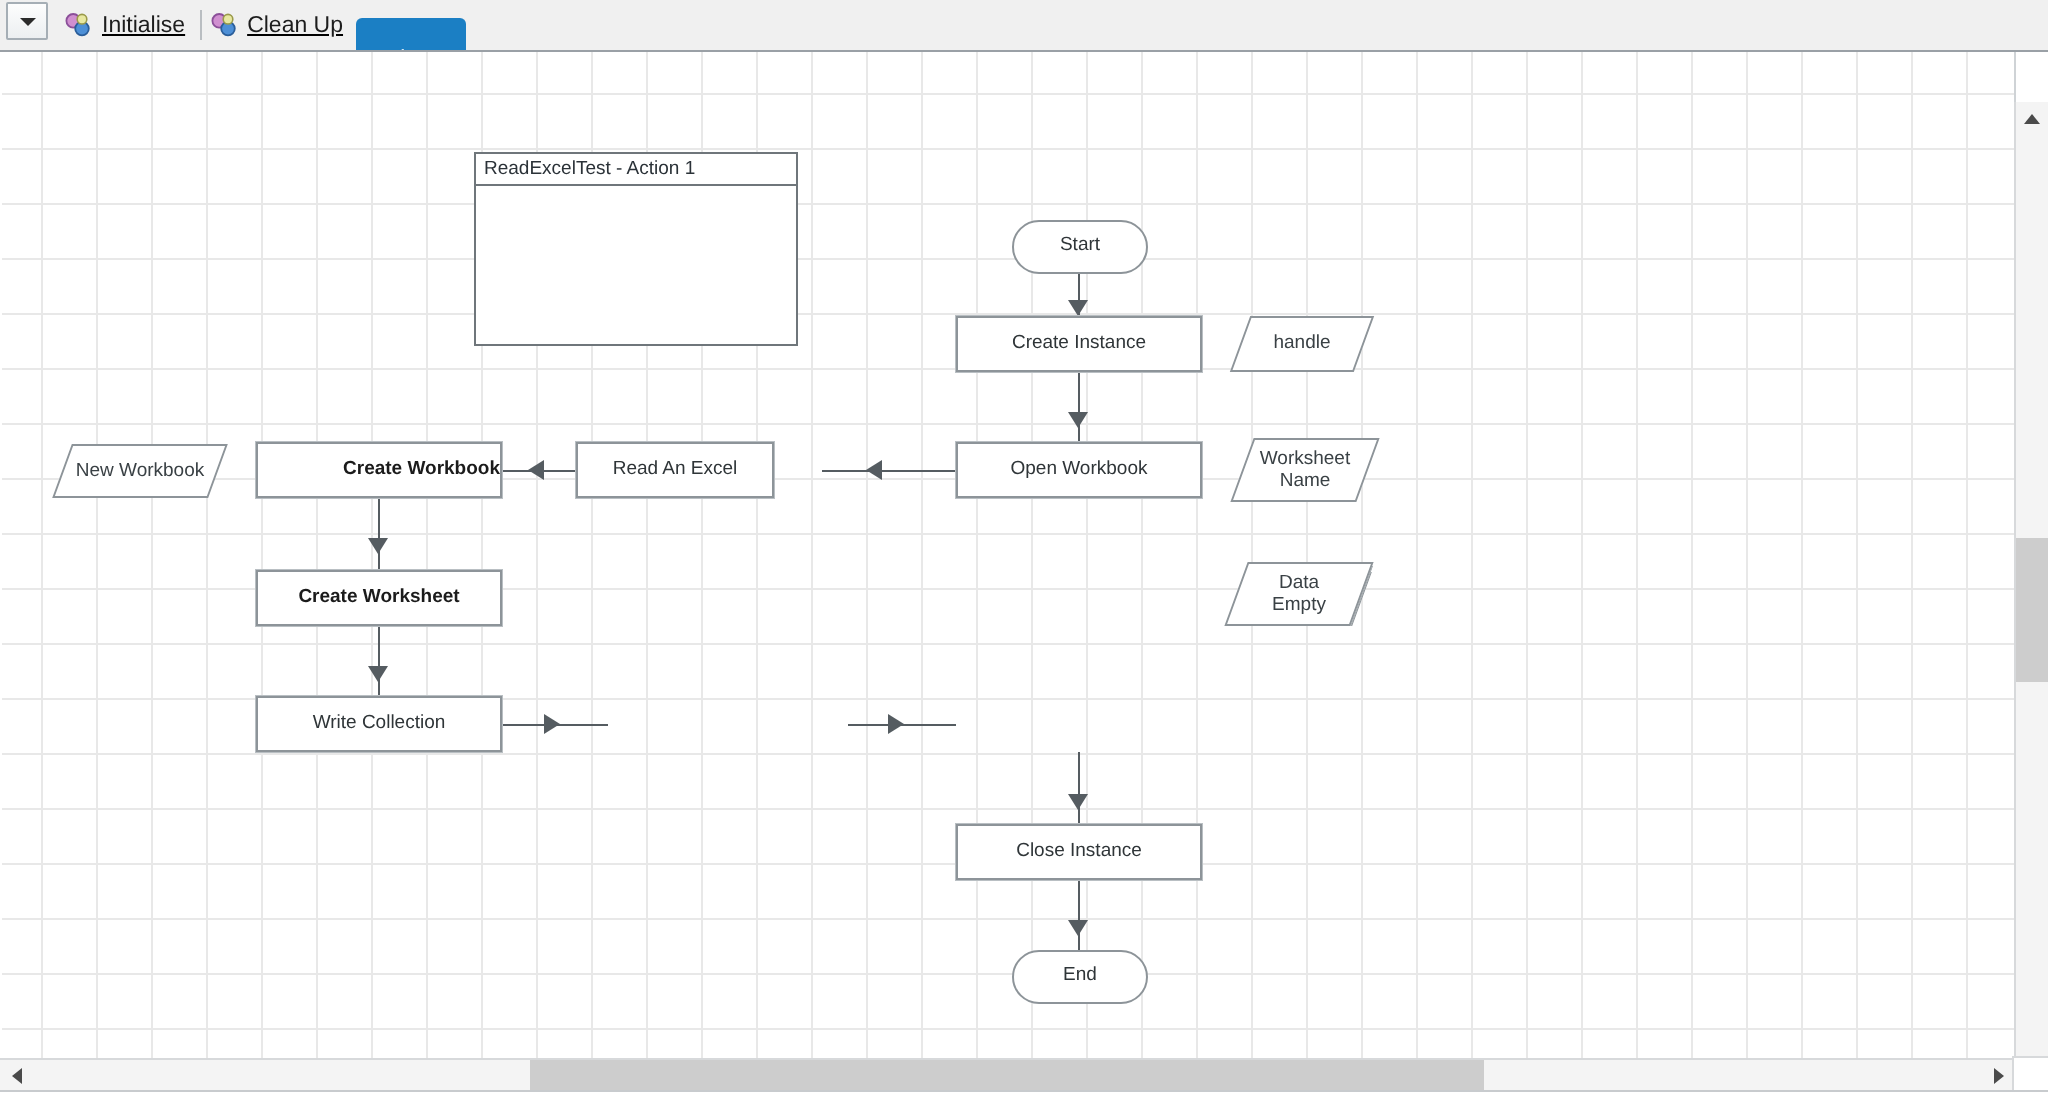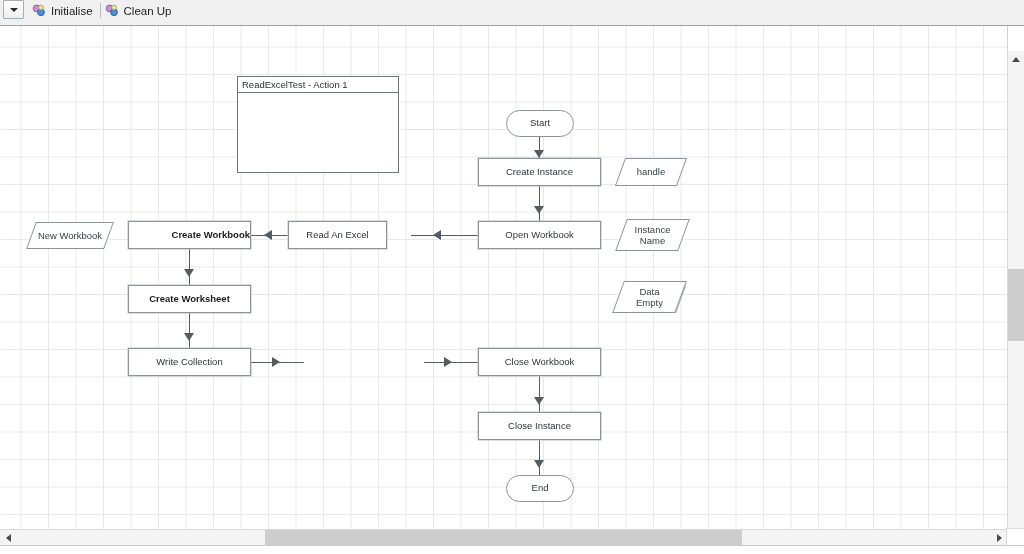--- a/index.html
+++ b/index.html
@@ -16,21 +16,22 @@
     background: #f0f0f0;
   }
 
   
   #tabbar {
     position: absolute;
     left: 0; top: 0;
     width: 1024px; height: 25px;
     background: #f0f0f0;
     display: flex;
-    align-items: flex-start;
+    align-items: center;
+    text-decoration: underline;
   }
   .tab-dropdown {
     width: 19px; height: 17px;
     margin: 0 3px 4px 3px;
     background: linear-gradient(#fdfdfd, #eceff1);
     border: 1px solid #a5aeb5;
     border-radius: 1px;
     display: flex; align-items: center; justify-content: center;
   }
   .tab-dropdown .caret {
@@ -336,23 +337,20 @@
 
       <div class="node process bold" style="left:127px; top:259px; width:123px; height:28px;">
         <span>Create Worksheet</span>
       </div>
 
       <div class="node process" style="left:127px; top:322px; width:123px; height:28px;">
         <span>Write Collection</span>
       </div>
 
 
-      <div class="node process" style="left:477px; top:322px; width:123px; height:28px;">
-        <span>Close Workbook</span>
-      </div>
 
       <div class="node process" style="left:477px; top:386px; width:123px; height:28px;">
         <span>Close Instance</span>
       </div>
 
       <div class="node terminal" style="left:505px; top:449px; width:68px; height:27px;">
         <span>End</span>
       </div>
 
       <div class="dataitem" style="left:30px; top:196px; width:78px; height:27px;">
@@ -365,21 +363,21 @@
       <div class="dataitem" style="left:619px; top:132px; width:62px; height:28px;">
         <span class="shape"></span>
         <span class="txt">
           <span>handle</span>
         </span>
       </div>
 
       <div class="dataitem" style="left:620px; top:193px; width:63px; height:32px;">
         <span class="shape"></span>
         <span class="txt">
-          <span>Instance</span>
+          <span>Worksheet</span>
           <span>Name</span>
         </span>
       </div>
 
       <div class="dataitem" style="left:617px; top:255px; width:63px; height:32px;">
         <span class="shape s2"></span>
         <span class="shape s3"></span>
         <span class="shape"></span>
         <span class="txt">
           <span>Data</span>

